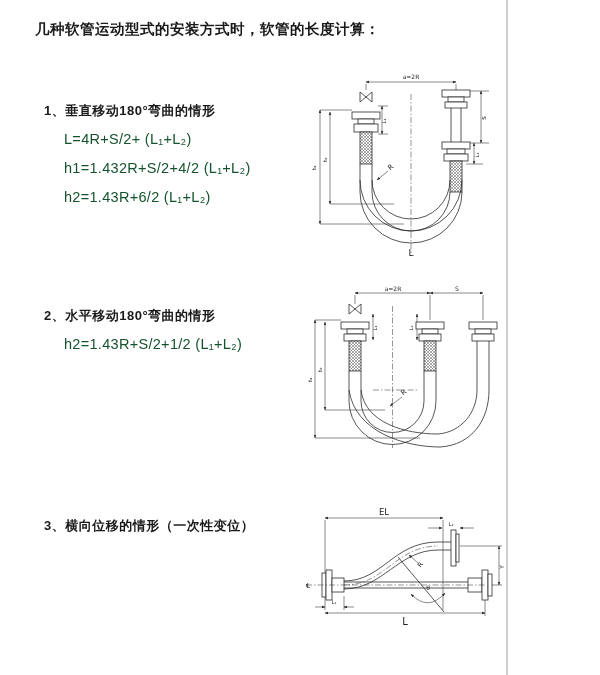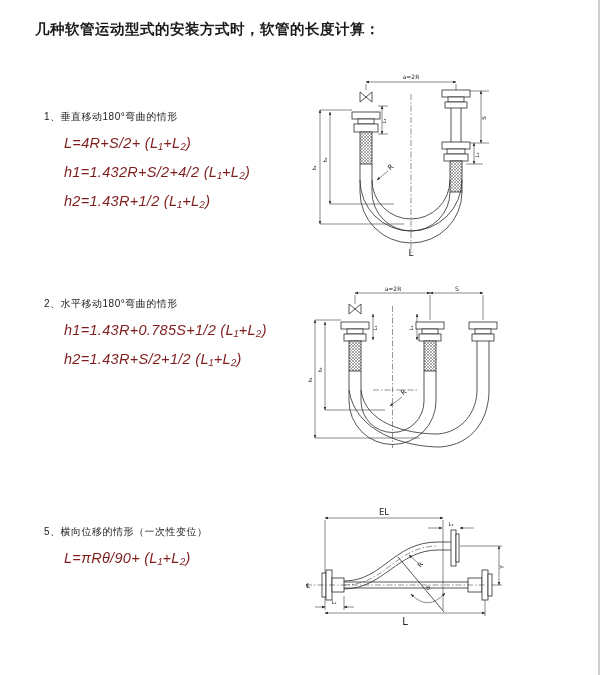--- a/index.html
+++ b/index.html
@@ -1,54 +1,52 @@
 <!DOCTYPE html>
 <html><head>
 <meta charset="utf-8">
 <style>
   html,body{margin:0;padding:0;background:#ffffff;}
-  .page{position:relative;width:600px;height:675px;background:#fff;overflow:hidden;
+  .page{position:relative;width:508px;height:675px;background:#fff;overflow:hidden;
         font-family:"Liberation Sans","DejaVu Sans",sans-serif;color:#1a1a1a;}
   .scan-edge{position:absolute;right:0;top:0;width:2px;height:675px;background:#cfcfcf;}
   .title{position:absolute;left:35px;top:20px;font-size:14.5px;font-weight:700;letter-spacing:.5px;}
   .sec{position:absolute;left:44px;}
-  #s1{top:102px}#s2{top:289px}#s3{top:517px}
-  .sec-h{font-size:10px;font-weight:400;margin:8px 0 11px 0;letter-spacing:.5px;}
-  .formula{font-size:14.5px;font-weight:400;margin:0 0 13px 20px;letter-spacing:.3px;color:#7f1d1d;font-style:italic;}
+  #s1{top:102px}#s2{top:307px}#s3{top:517px}
+  .sec-h{font-size:13px;font-weight:700;margin:0 0 11px 0;letter-spacing:.5px;}
+  .formula{font-size:14.5px;font-weight:400;margin:0 0 13px 20px;letter-spacing:.3px;color:#14532d;}
   svg{position:absolute;}
   svg text{font-family:"DejaVu Sans",sans-serif;fill:#222;}
   .draw{stroke:#2b2b2b;stroke-width:.8;fill:none;}
   .dim{stroke:#2b2b2b;stroke-width:.55;fill:none;}
   .cl{stroke:#2b2b2b;stroke-width:.5;fill:none;stroke-dasharray:6 2 1.5 2;}
   .fit{fill:#ffffff;stroke:#2b2b2b;stroke-width:.8;}
 </style>
 </head>
 <body>
 
 <div class="page">
   <div class="scan-edge"></div>
 
   <div class="title">几种软管运动型式的安装方式时，软管的长度计算：</div>
 
   <div class="sec" id="s1">
     <div class="sec-h">1、垂直移动180°弯曲的情形</div>
     <div class="formula">L=4R+S/2+ (L₁+L₂)</div>
     <div class="formula">h1=1.432R+S/2+4/2 (L₁+L₂)</div>
-    <div class="formula">h2=1.43R+1/2 (L₁+L₂)</div>
+    <div class="formula">h2=1.43R+6/2 (L₁+L₂)</div>
   </div>
 
   <div class="sec" id="s2">
     <div class="sec-h">2、水平移动180°弯曲的情形</div>
-    <div class="formula">h1=1.43R+0.785S+1/2 (L₁+L₂)</div>
     <div class="formula">h2=1.43R+S/2+1/2 (L₁+L₂)</div>
   </div>
 
   <div class="sec" id="s3">
-    <div class="sec-h">5、横向位移的情形（一次性变位）</div>
-    <div class="formula">L=πRθ/90+ (L₁+L₂)</div>
+    <div class="sec-h">3、横向位移的情形（一次性变位）</div>
   </div>
 
   <svg viewBox="0 0 250 195" style="left:308px;top:68px;width:250px;height:195px">
     <defs>
       <marker id="m1" viewBox="0 0 10 10" refX="9" refY="5" markerWidth="7" markerHeight="7" orient="auto-start-reverse">
         <path d="M0,1.5 L10,5 L0,8.5 z" fill="#2b2b2b"></path>
       </marker>
       <pattern id="p1" width="3" height="3" patternUnits="userSpaceOnUse">
         <rect width="3" height="3" fill="#fff"></rect>
         <path d="M0,3 L3,0 M0,0 L3,3" stroke="#555" stroke-width="0.5"></path>

